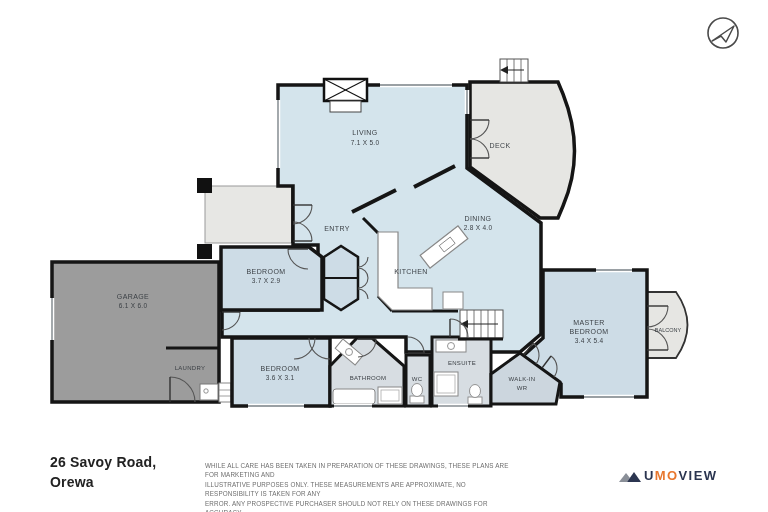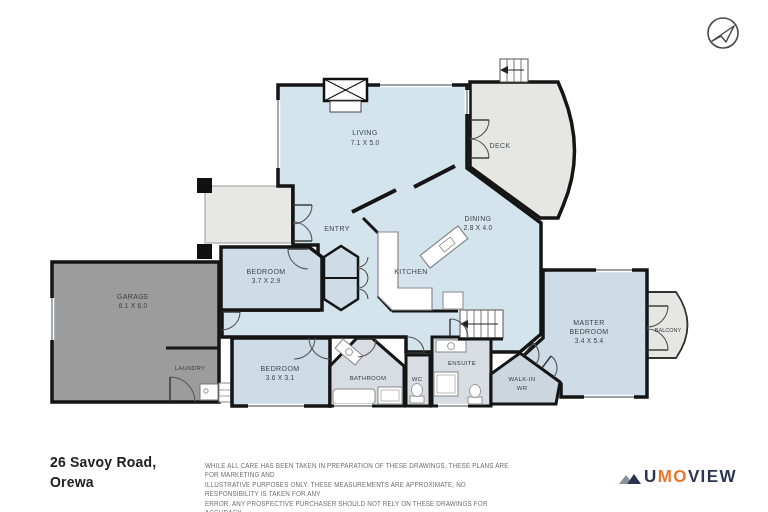--- a/index.html
+++ b/index.html
@@ -7,21 +7,21 @@
          font-family:"Liberation Sans",sans-serif;}
   svg text{font-family:"Liberation Sans","DejaVu Sans",sans-serif;fill:#3a3f44;}
   .room-label{font-size:7px;letter-spacing:.4px;}
   .room-dims{font-size:6.5px;letter-spacing:.3px;}
   .room-label-sm{font-size:6px;letter-spacing:.3px;}
   .address{position:absolute;left:50px;top:452px;color:#222;font-weight:bold;
            font-size:14px;line-height:1.45;letter-spacing:.2px;}
   .disclaimer{position:absolute;left:205px;top:461px;width:310px;color:#6d6d6d;
               font-size:6.3px;line-height:1.5;letter-spacing:.15px;}
   .logo{position:absolute;left:617px;top:467px;display:flex;align-items:center;gap:3px;}
-  .logo-text{font-weight:bold;font-size:17px;letter-spacing:1.4px;}
+  .logo-text{font-weight:bold;font-size:13px;letter-spacing:1.4px;}
   .lnavy{color:#2b3550;} .lorange{color:#e8772e;}
 </style>
 </head>
 <body>
 
 <div id="stage">
 
 <svg width="768" height="512" viewBox="0 0 768 512">
 
   <g>

